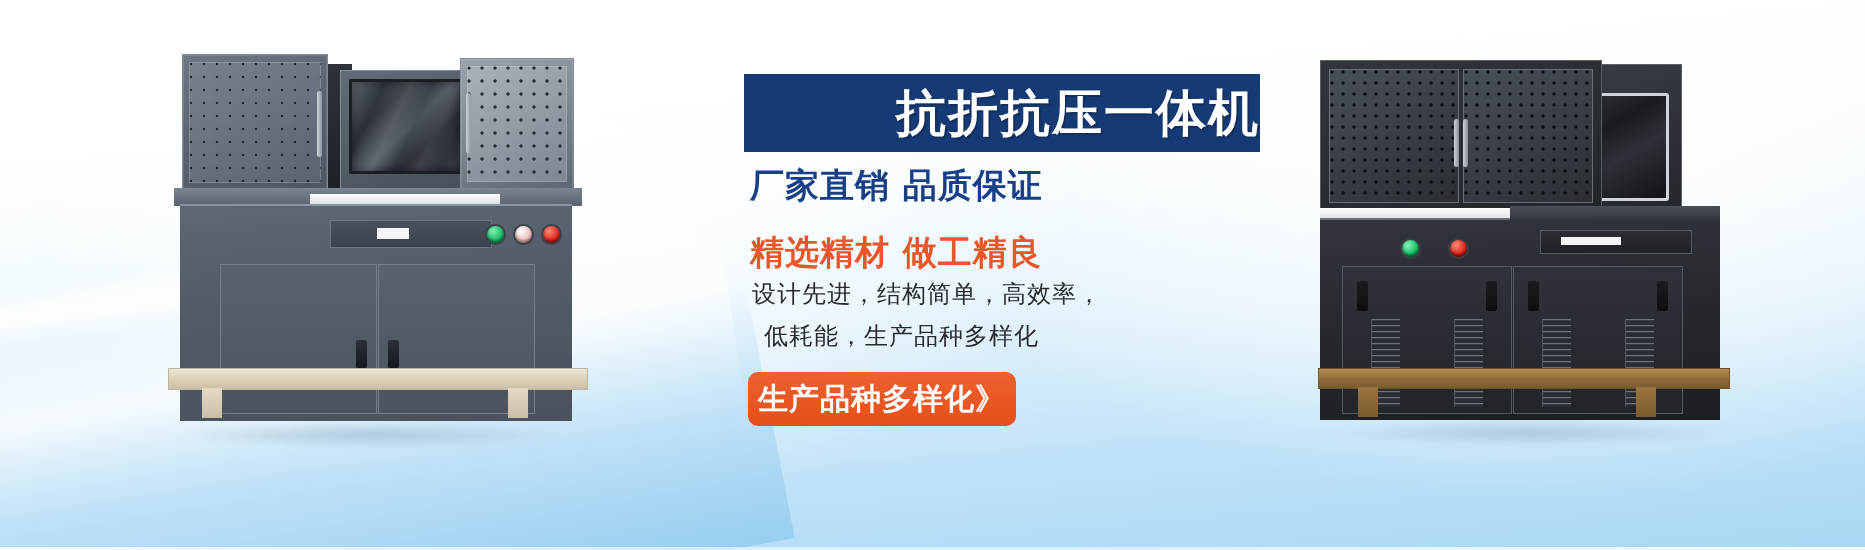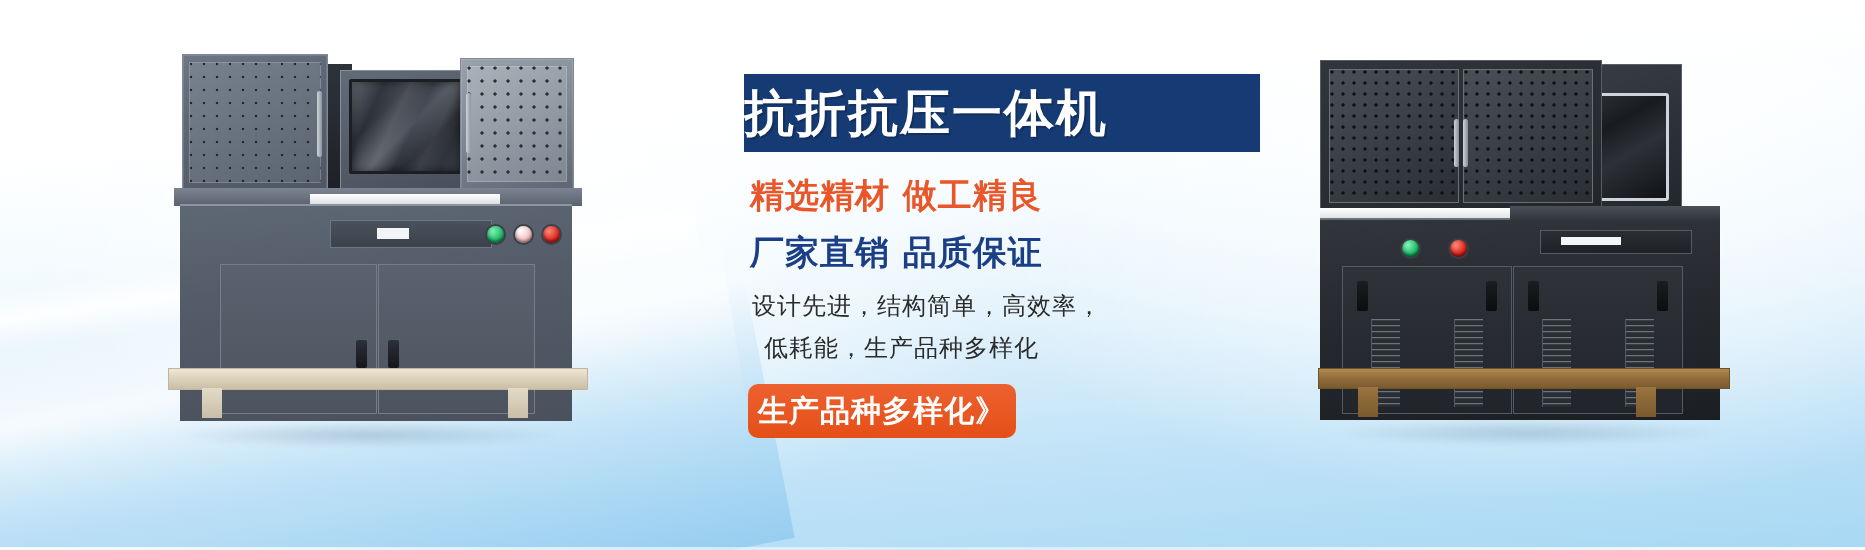--- a/index.html
+++ b/index.html
@@ -269,37 +269,37 @@
   #pallet-right .pallet-foot{
     background:linear-gradient(180deg,#9a7440,#7a5a2e);
   }
   #pallet-right .pf-1{left:40px;top:19px;}
   #pallet-right .pf-2{right:72px;top:19px;}
 
   
   #copy{position:absolute;left:744px;top:74px;width:540px;}
   #title-banner{
     width:516px;height:78px;background:#163a73;
-    display:flex;align-items:center;justify-content:flex-start;
+    display:flex;align-items:center;justify-content:flex-end;
   }
   #title-text{
     color:#ffffff;font-size:50px;font-weight:bold;letter-spacing:2px;
     line-height:1;white-space:nowrap;
     text-shadow:2px 2px 0 rgba(0,0,0,.18);
   }
   .slogan{
     font-size:34px;font-weight:bold;letter-spacing:1px;white-space:nowrap;
   }
   #slogan-1{color:#e8562a;margin-top:21px;margin-left:6px;}
   #slogan-2{color:#1b3f86;margin-top:11px;margin-left:6px;}
   .desc{
     font-size:24px;color:#2b2b2b;letter-spacing:1px;white-space:nowrap;
     font-weight:400;
   }
-  #desc-1{margin-top:14px;margin-left:8px;}
+  #desc-1{margin-top:2px;margin-left:8px;}
   #desc-2{margin-top:10px;margin-left:20px;}
   #cta-button{
     margin-top:20px;margin-left:4px;
     width:268px;height:54px;border-radius:10px;
     background:linear-gradient(180deg,#ed6130,#e54f17);
     display:flex;align-items:center;justify-content:center;
     border:none;cursor:pointer;padding:0;
   }
   #cta-label{
     color:#ffffff;font-size:30px;font-weight:bold;letter-spacing:1px;
@@ -414,22 +414,22 @@
     <div class="pallet-foot pf-1"></div>
     <div class="pallet-foot pf-2"></div>
   </div>
 
   <div id="copy">
 
     <div id="title-banner">
       <span id="title-text">抗折抗压一体机</span>
     </div>
 
+    <div class="slogan" id="slogan-2">厂家直销 品质保证</div>
     <div class="slogan" id="slogan-1">精选精材 做工精良</div>
-    <div class="slogan" id="slogan-2">厂家直销 品质保证</div>
 
     <div class="desc" id="desc-1">设计先进，结构简单，高效率，</div>
     <div class="desc" id="desc-2">低耗能，生产品种多样化</div>
 
     <button id="cta-button">
       <span id="cta-label">生产品种多样化》</span>
     </button>
 
   </div>
 

